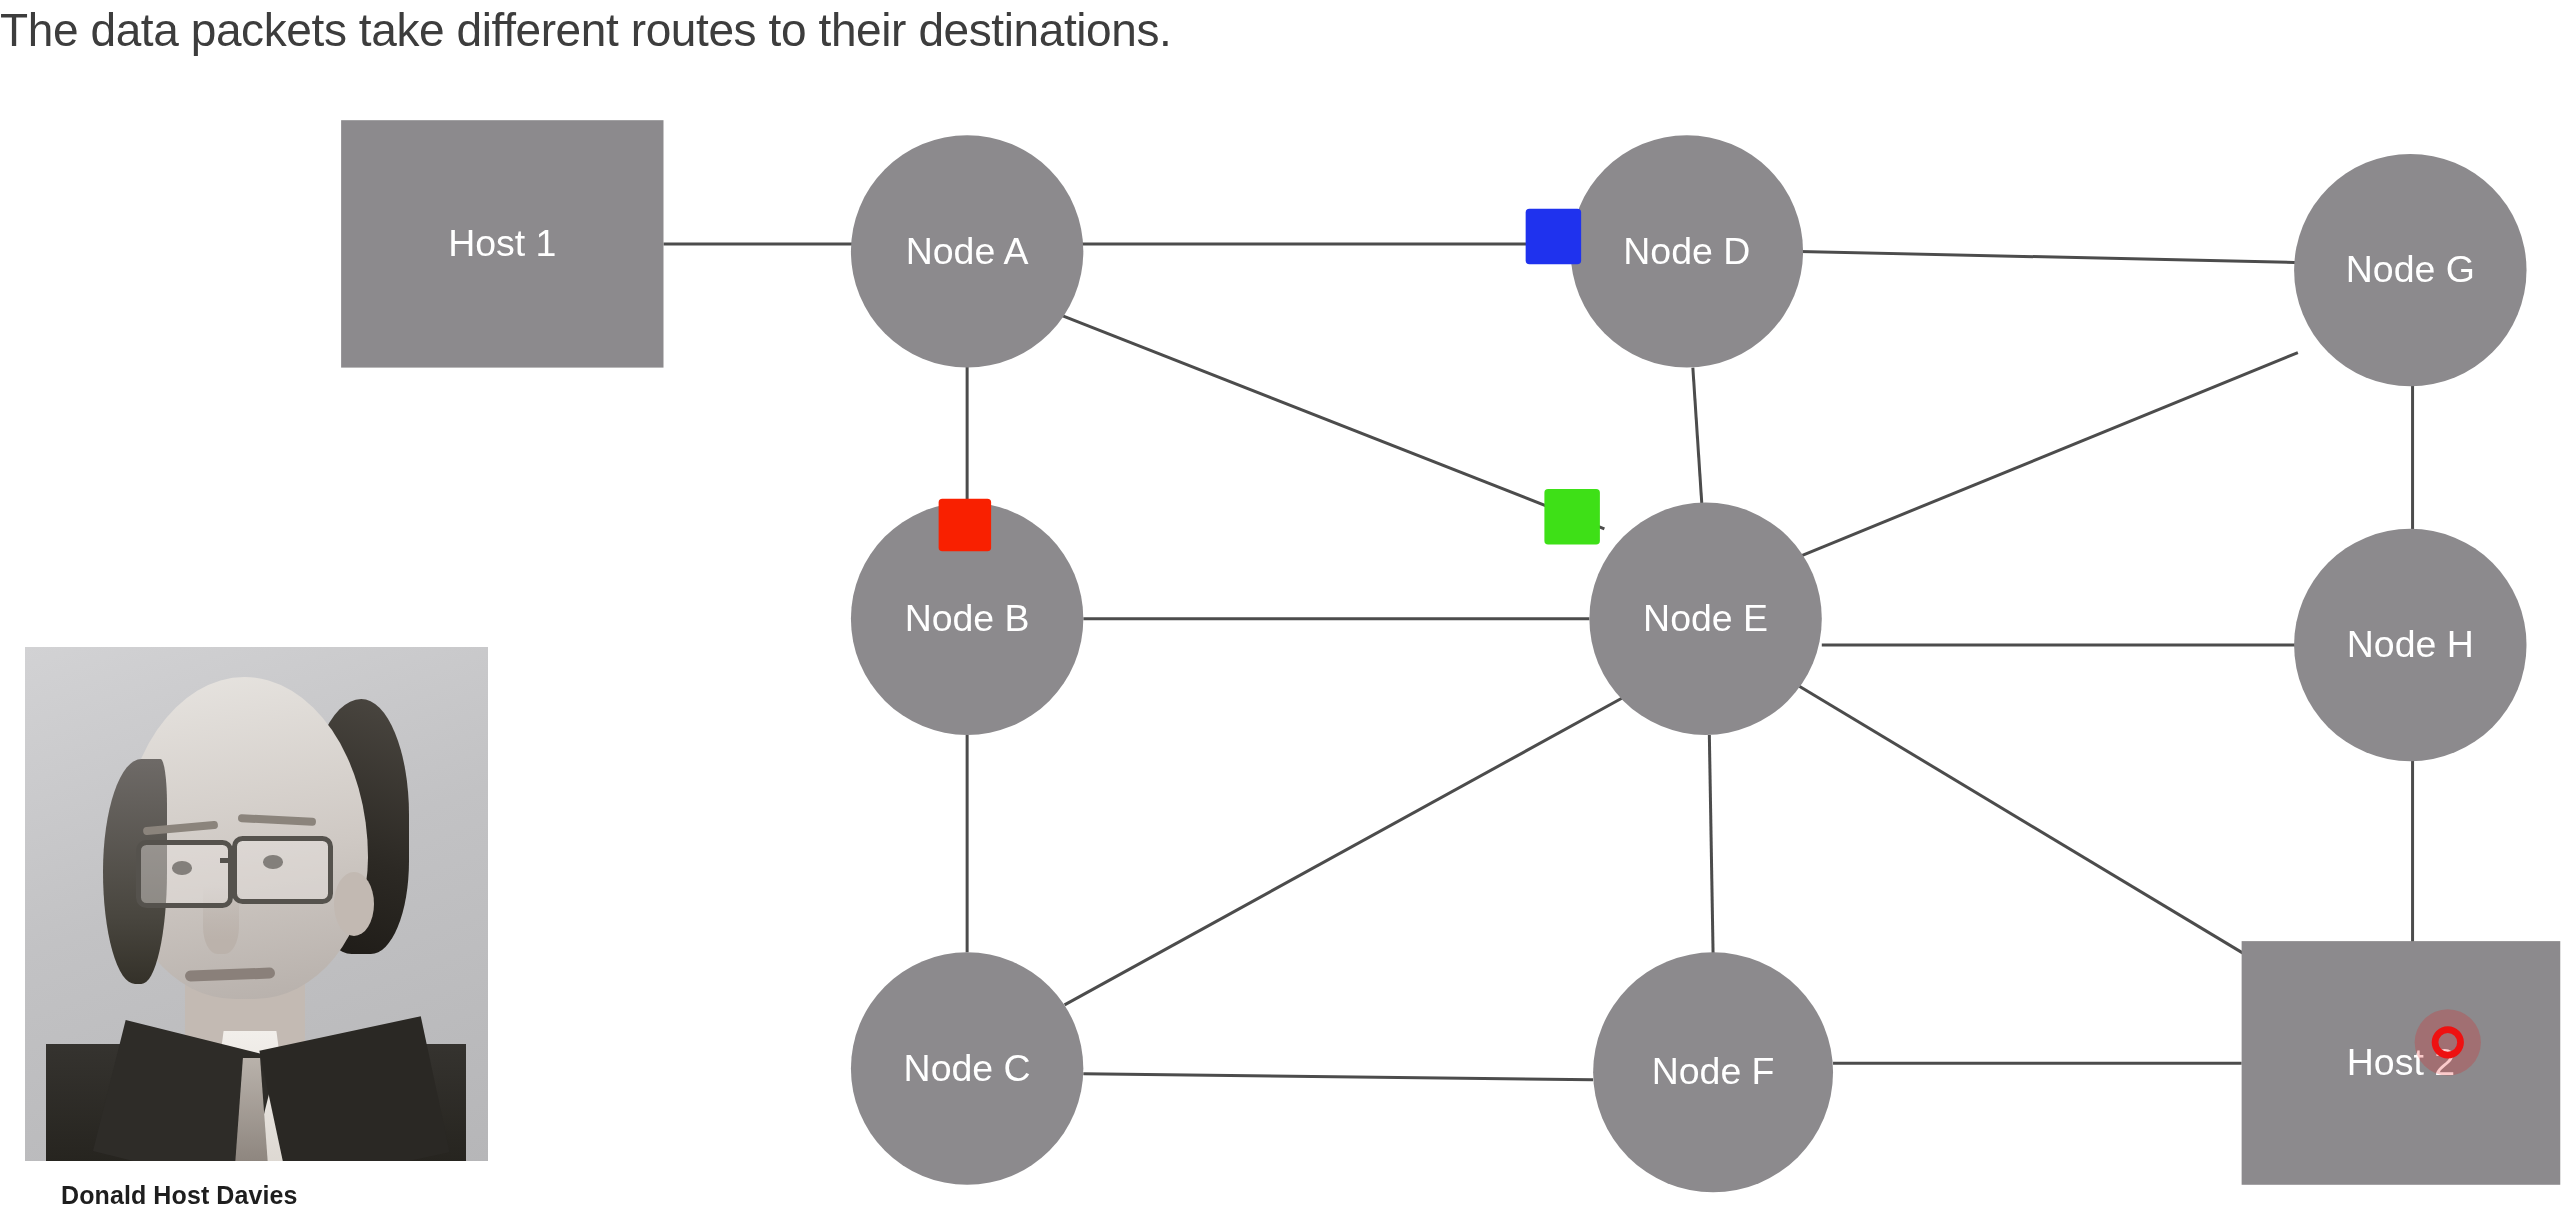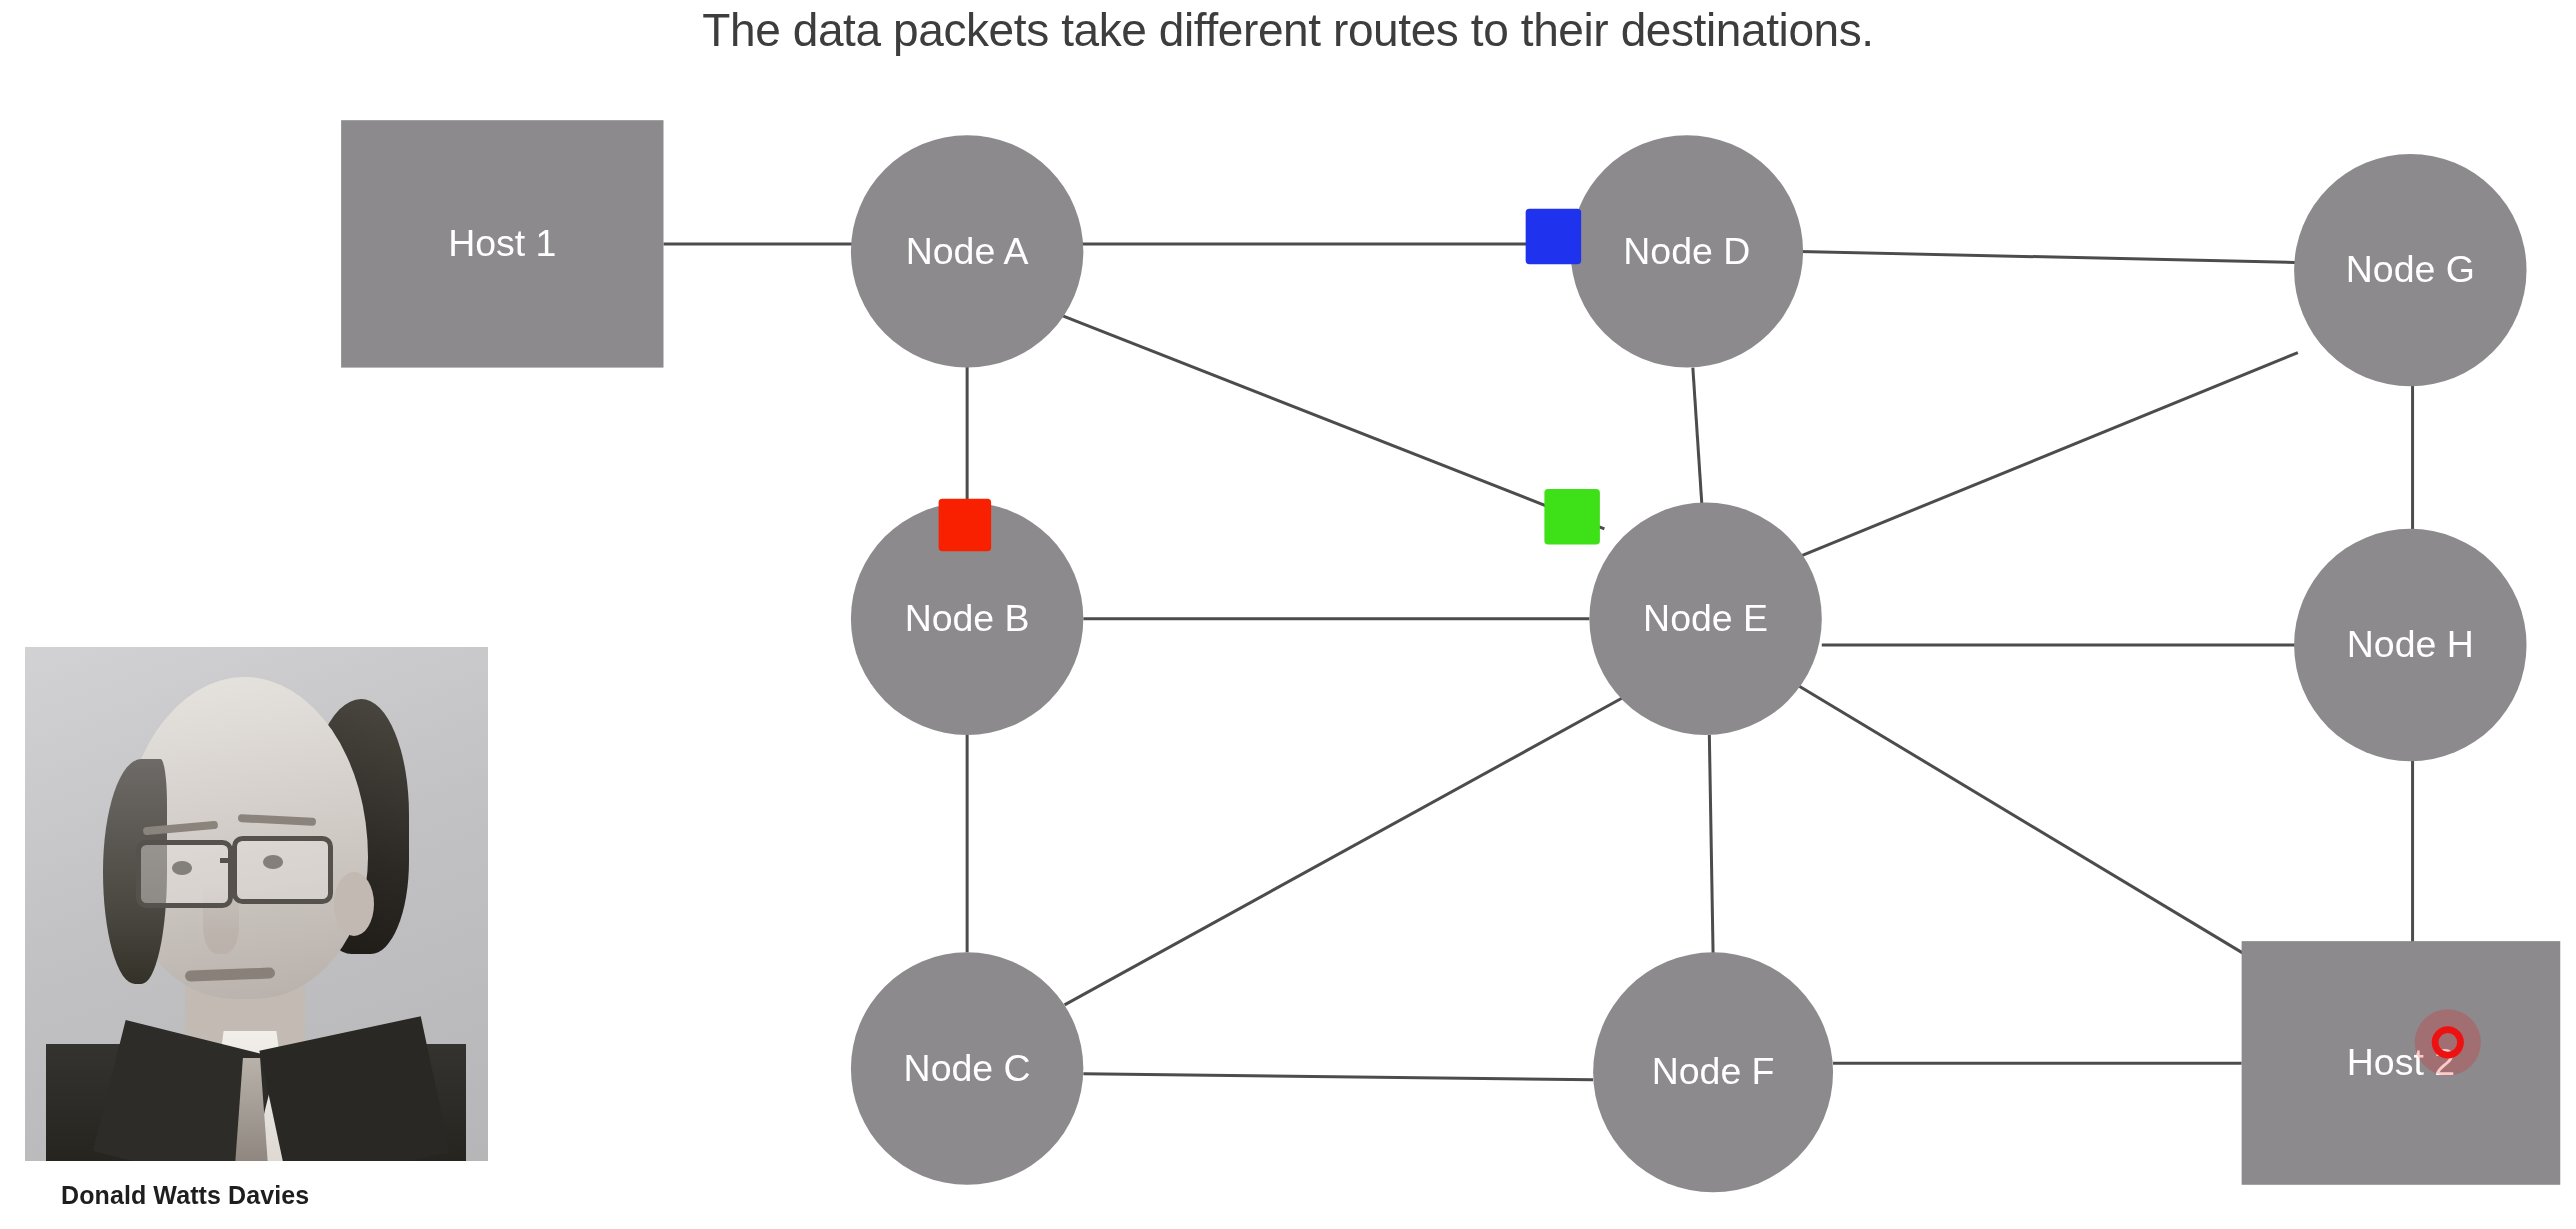--- a/index.html
+++ b/index.html
@@ -15,21 +15,21 @@
     font-family: "Liberation Sans", sans-serif;
     -webkit-font-smoothing: antialiased;
   }
 
   
   #slide-title {
     position: absolute;
     left: 0;
     top: 1.5px;
     width: 2576px;
-    text-align: center;
+    text-align: left;
     font-size: 46px;
     line-height: 57px;
     color: #3d3d3d;
     font-weight: 400;
     letter-spacing: -0.4px;
     white-space: nowrap;
   }
 
   
   #portrait-figure {
@@ -148,21 +148,21 @@
     <div class="pf" id="pf-brow-l"></div>
     <div class="pf" id="pf-brow-r"></div>
     <div class="pf" id="pf-nose"></div>
     <div class="pf" id="pf-eye-l"></div>
     <div class="pf" id="pf-eye-r"></div>
     <div class="pf" id="pf-gl-l"></div>
     <div class="pf" id="pf-gl-r"></div>
     <div class="pf" id="pf-bridge"></div>
     <div class="pf" id="pf-mouth"></div>
   </div>
-  <div id="portrait-caption">Donald Watts Davies</div>
+  <div id="portrait-caption">Donald Host Davies</div>
 </div>
 
 <svg id="network-diagram" viewBox="0 0 3436 1640" xmlns="http://www.w3.org/2000/svg">
   <g id="edge-layer">
       <line x1="885" y1="325" x2="1145" y2="325" class="edge" stroke="#4c4c4c"></line>
       <line x1="1435" y1="325" x2="2100" y2="325" class="edge" stroke="#4c4c4c"></line>
       <line x1="2400" y1="335" x2="3070" y2="350" class="edge" stroke="#4c4c4c"></line>
       <line x1="1290" y1="480" x2="1290" y2="672" class="edge" stroke="#4c4c4c"></line>
       <line x1="1415" y1="420" x2="2140" y2="705" class="edge" stroke="#4c4c4c"></line>
       <line x1="1445" y1="825" x2="2120" y2="825" class="edge" stroke="#4c4c4c"></line>

